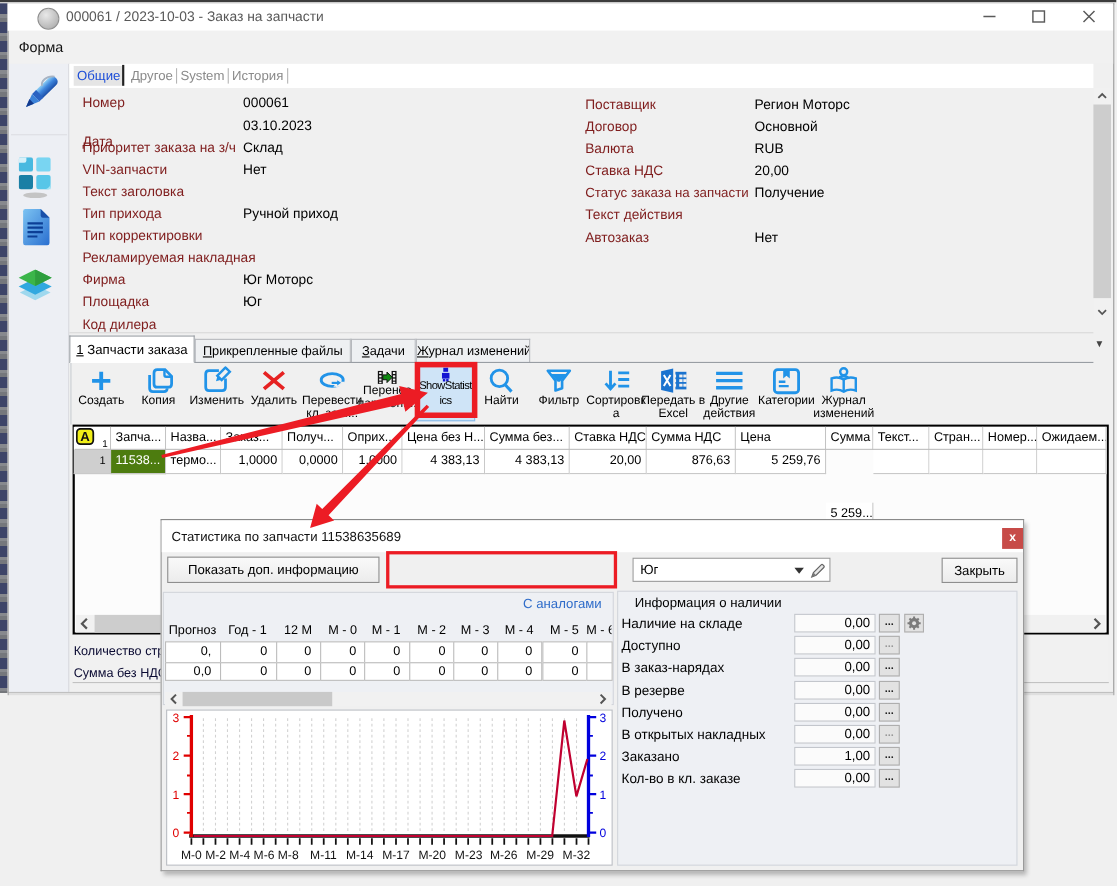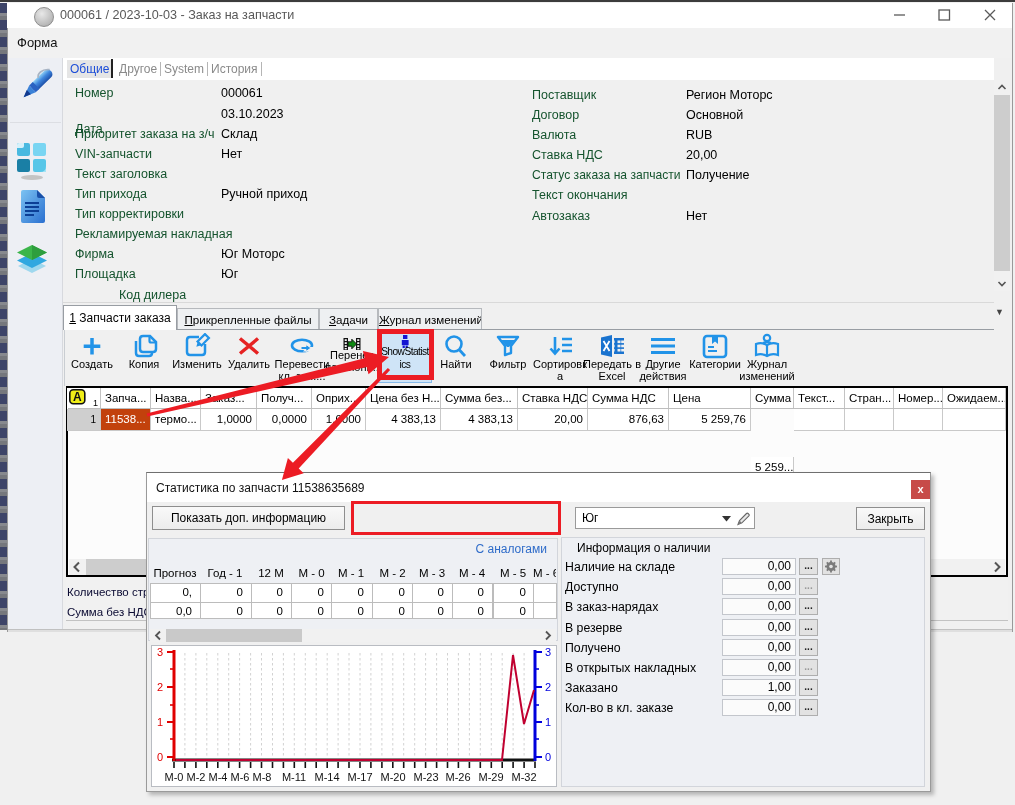--- a/index.html
+++ b/index.html
@@ -17,21 +17,21 @@
 .apptitle { left:60px; top:3px; height:25px; line-height:25px; font-size:12.6px; color:#585858; }
 
 .menubar { left:8px; top:28px; width:1004px; height:30px; background:#f1f1f1; }
 .menuitem { left:17px; top:28px; height:30px; line-height:30px; font-size:13px; color:#111; }
 
 .sidebar { left:8px; top:58px; width:55px; height:571px; background:#edeff4; border-right:1px solid #d7d9de; }
 .side-sep { left:10px; top:122px; width:51px; height:1px; background:#dcdee3; }
 
 .toptabs { left:63px; top:58px; width:931px; height:22px; background:#fff; font-size:12.5px; }
 
-.formlabel { font-size:12.5px; color:#14532d; white-space:nowrap; }
+.formlabel { font-size:12.5px; color:#7f1d1d; white-space:nowrap; }
 .formvalue { font-size:12.5px; color:#000; white-space:nowrap; }
 .formsep { left:63px; top:302px; width:931px; height:1px; background:#d9d9d9; }
 
 .vsb { left:994px; top:80px; width:16px; height:211px; background:#f1f1f1; }
 .vsb-btn { position:absolute; left:0; width:16px; height:15px; color:#555; text-align:center; }
 .vsb-thumb { position:absolute; left:0px; top:15px; width:16px; height:176px; background:#cdcdcd; }
 
 .ltab { position:absolute; font-size:12px; text-align:center; white-space:nowrap; overflow:hidden; }
 .ltab.active { background:#fff; border:1px solid #989da3; border-bottom:none; z-index:2; }
 .ltab.inactive { background:#eef0f2; border:1px solid #b6b9bd; border-bottom:none; }
@@ -153,32 +153,32 @@
 <div class="abs formvalue" style="left:221px;top:147px;">Нет</div>
 <div class="abs formlabel" style="left:75px;top:167px;">Текст заголовка</div>
 <div class="abs formlabel" style="left:75px;top:187px;">Тип прихода</div>
 <div class="abs formvalue" style="left:221px;top:187px;">Ручной приход</div>
 <div class="abs formlabel" style="left:75px;top:207px;">Тип корректировки</div>
 <div class="abs formlabel" style="left:75px;top:227px;">Рекламируемая накладная</div>
 <div class="abs formlabel" style="left:75px;top:247px;">Фирма</div>
 <div class="abs formvalue" style="left:221px;top:247px;">Юг Моторс</div>
 <div class="abs formlabel" style="left:75px;top:267px;">Площадка</div>
 <div class="abs formvalue" style="left:221px;top:267px;">Юг</div>
-<div class="abs formlabel" style="left:75px;top:288px;margin-left:44px;">Код дилера</div>
+<div class="abs formlabel" style="left:75px;top:288px;">Код дилера</div>
 <div class="abs formlabel" style="left:532px;top:88px;">Поставщик</div>
 <div class="abs formvalue" style="left:686px;top:88px;">Регион Моторс</div>
 <div class="abs formlabel" style="left:532px;top:108px;">Договор</div>
 <div class="abs formvalue" style="left:686px;top:108px;">Основной</div>
 <div class="abs formlabel" style="left:532px;top:128px;">Валюта</div>
 <div class="abs formvalue" style="left:686px;top:128px;">RUB</div>
 <div class="abs formlabel" style="left:532px;top:148px;">Ставка НДС</div>
 <div class="abs formvalue" style="left:686px;top:148px;">20,00</div>
 <div class="abs formlabel" style="left:532px;top:168px;font-size:12.1px;">Статус заказа на запчасти</div>
 <div class="abs formvalue" style="left:686px;top:168px;">Получение</div>
-<div class="abs formlabel" style="left:532px;top:188px;">Текст окончания</div>
+<div class="abs formlabel" style="left:532px;top:188px;">Текст действия</div>
 <div class="abs formlabel" style="left:532px;top:209px;">Автозаказ</div>
 <div class="abs formvalue" style="left:686px;top:209px;">Нет</div>
 <div class="abs formsep"></div>
 <div class="abs vsb">
   <div class="vsb-btn" style="top:0;"><svg width="16" height="15">
         <path d="M4.5 9 L8 5.5 L11.5 9" fill="none" stroke="#555" stroke-width="1.6"></path>
       </svg></div>
   <div class="vsb-thumb"></div>
   <div class="vsb-btn" style="top:196px;"><svg width="16" height="15">
         <path d="M4.5 6 L8 9.5 L11.5 6" fill="none" stroke="#555" stroke-width="1.6"></path>
@@ -300,21 +300,21 @@
 <div class="abs showstat-btn"></div>
 <div class="abs grid" id="grid">
     <div class="gh" style="left:-1px;width:34px;padding-left:2px;"></div>
 <svg style="position:absolute;left:1px;top:1px;z-index:2;" width="18" height="16" viewBox="0 0 18 16">
       <rect x="0.8" y="0.8" width="15" height="14" rx="3.5" fill="#f0ee18" stroke="#111" stroke-width="1.6"></rect>
       <text x="8.4" y="12.2" font-size="12" font-weight="bold" text-anchor="middle" fill="#111" font-family="Liberation Sans">A</text>
     </svg>
 <div style="position:absolute;left:25px;top:10px;font-size:9px;z-index:2;">1</div>
 <div class="gc num" style="left:-1px;width:34px;background:#cfcfcf;font-size:10px;">1</div>
 <div class="gh" style="left:33px;width:50px;">Запча...</div>
-<div class="gc" style="left:33px;width:50px;background:#c2410c;color:#fff;">11538...</div>
+<div class="gc" style="left:33px;width:50px;background:#4d7c0f;color:#fff;">11538...</div>
 <div class="gh" style="left:83px;width:50px;">Назва...</div>
 <div class="gc" style="left:83px;width:50px;">термо...</div>
 <div class="gh" style="left:133px;width:56px;">Заказ...</div>
 <div class="gc num" style="left:133px;width:56px;">1,0000</div>
 <div class="gh" style="left:189px;width:55px;">Получ...</div>
 <div class="gc num" style="left:189px;width:55px;">0,0000</div>
 <div class="gh" style="left:244px;width:54px;">Оприх...</div>
 <div class="gc num" style="left:244px;width:54px;">1,0000</div>
 <div class="gh" style="left:298px;width:75px;">Цена без Н...</div>
 <div class="gc num" style="left:298px;width:75px;">4 383,13</div>

